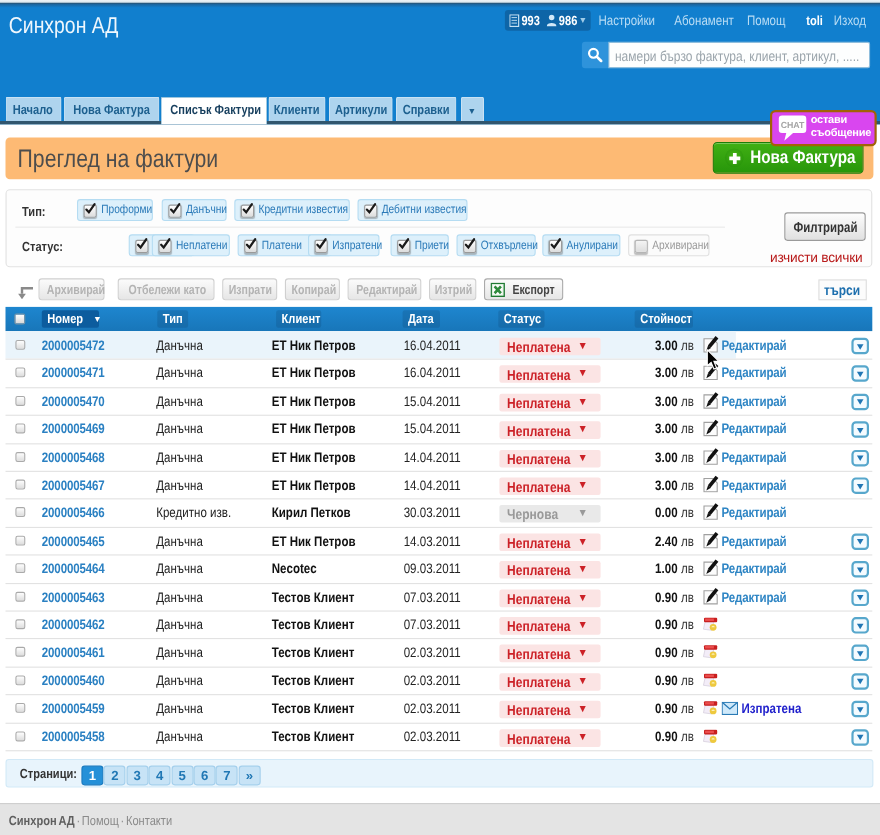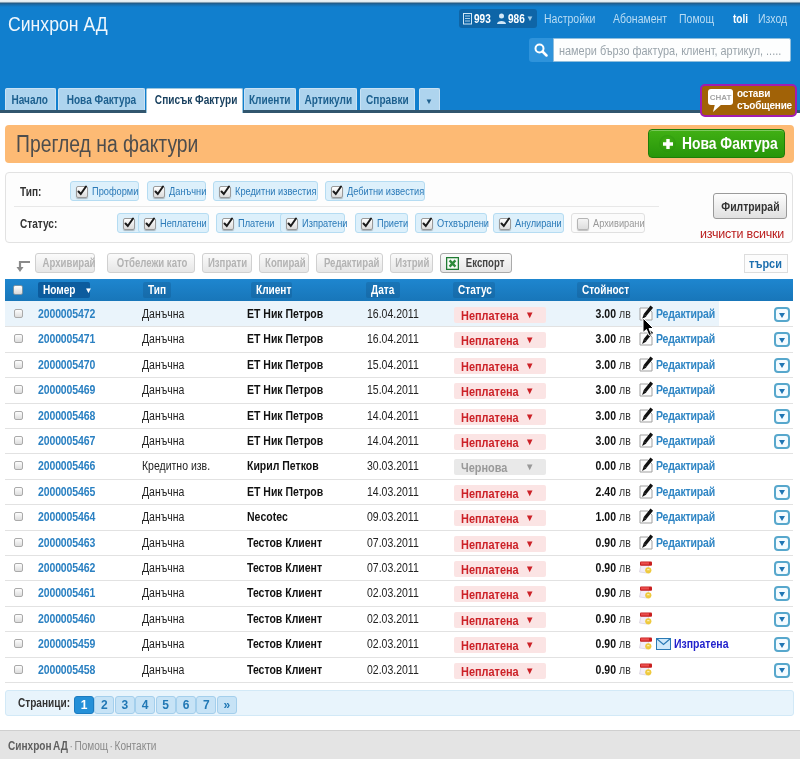--- a/index.html
+++ b/index.html
@@ -9,21 +9,21 @@
 #badge span.n{transform:scaleX(0.84);transform-origin:0 50%;display:inline-block;}
 .tlink{color:#b9dcf4;font-size:12.5px;position:absolute;top:12px;transform:scaleX(0.84);transform-origin:0 50%;white-space:nowrap;}
 #srch{position:absolute;left:529px;top:38px;width:262px;height:24px;}
 #srchicon{position:absolute;left:0;top:0;width:24px;height:24px;background:#2e93db;border-radius:3px 0 0 3px;}
 #srchinput{position:absolute;left:24px;top:0;width:238px;height:24px;background:#fdfefe;border-radius:0 2px 2px 0;box-sizing:border-box;border:1px solid #8fbedd;}
 #srchtext{position:absolute;left:30px;top:5px;color:#9aa4ab;font-size:13px;white-space:nowrap;transform:scaleX(0.84);transform-origin:0 50%;}
 #tabline{position:absolute;left:0;top:110px;width:800px;height:3px;background:#31566e;}
 .tab{position:absolute;top:88px;height:22px;background:#aed4ee;border:1px solid #c9e2f4;border-bottom:none;border-radius:2px 2px 0 0;color:#1d608f;font-size:12px;font-weight:bold;text-align:center;line-height:23px;box-sizing:border-box;white-space:nowrap;}
 .tab .tx{display:inline-block;transform:scaleX(0.84);transform-origin:50% 50%;}
 .tab.active{background:#fff;color:#173f5e;height:25px;z-index:5;border-color:#9cc6de;}
-#chatbtn{position:absolute;left:700px;top:84px;width:93px;height:29px;background:#a16207;border:2px solid #a21caf;border-radius:5px;z-index:6;}
+#chatbtn{position:absolute;left:700px;top:100px;width:93px;height:29px;background:#d946ef;border:2px solid #a16207;border-radius:5px;z-index:6;}
 #chatbtn .txt{position:absolute;left:35px;top:2px;color:#fff;font-size:10px;font-weight:bold;line-height:12px;letter-spacing:-0.2px;}
 #titlebar{position:absolute;left:5px;top:125px;width:789px;height:38px;background:#fdba74;border-radius:4px;}
 #titletext{position:absolute;left:11px;top:6px;font-size:23px;color:#4d4d4d;transform:scaleX(0.84);transform-origin:0 50%;white-space:nowrap;}
 #newbtn{position:absolute;left:643px;top:4px;width:137px;height:29px;background:linear-gradient(to bottom,#41b014,#27960a);border:1px solid #1d7d08;border-radius:4px;box-shadow:inset 0 1px 0 rgba(255,255,255,0.3);box-sizing:border-box;}
 #newbtn .plus{position:absolute;left:10px;top:5px;width:17px;height:17px;background:radial-gradient(circle at 50% 40%,#48b517,#1e8c06);border-radius:9px;}
 #newbtn .plus svg{position:absolute;left:2.5px;top:2.5px;}
 #newbtn .lbl{position:absolute;left:33px;top:4px;color:#fff;font-size:16.5px;font-weight:bold;transform:scaleX(0.84);transform-origin:0 50%;white-space:nowrap;}
 #filterbox{position:absolute;left:5px;top:172px;width:788px;height:71px;background:#fdfdfd;border:1px solid #e2e2e2;border-radius:4px;box-sizing:border-box;}
 .flabel{position:absolute;font-size:12px;font-weight:bold;color:#333;transform:scaleX(0.84);transform-origin:0 50%;white-space:nowrap;}
 .chip{position:absolute;height:20px;background:#ddf0fb;border:1px solid #b5dcf2;border-radius:3px;box-sizing:border-box;}
@@ -40,21 +40,21 @@
 .tbtn{position:absolute;top:253px;height:20px;background:linear-gradient(#fbfbfb,#e6e6e6);border:1px solid #d0d0d0;border-radius:3px;color:#b3b3b3;font-size:12px;font-weight:bold;text-align:center;line-height:19px;box-sizing:border-box;white-space:nowrap;}
 .tbtn .tx{display:inline-block;transform:scaleX(0.8);transform-origin:50% 50%;}
 #exportbtn{color:#444;border-color:#aaa;}
 #searchlink{position:absolute;left:744px;top:254px;width:44px;height:19px;background:#fcfcfc;border:1px solid #ddd;color:#1d6fae;font-size:13px;font-weight:bold;text-align:center;line-height:18px;box-sizing:border-box;}
 #searchlink .tx{display:inline-block;transform:scaleX(0.84);transform-origin:50% 50%;}
 #thead{position:absolute;left:5px;top:279px;width:788px;height:22px;background:linear-gradient(#1e86cf,#1876b9);}
 .hbox{position:absolute;top:3px;height:16px;background:rgba(10,50,90,0.18);border-radius:2px;color:#fff;font-size:12px;font-weight:bold;line-height:16px;padding:0 5px;white-space:nowrap;box-sizing:border-box;}
 .hbox .tx{display:inline-block;transform:scaleX(0.84);transform-origin:0 50%;}
 #hnomer{background:#0c5c9e;}
 .hcb{position:absolute;left:8px;top:6px;width:10px;height:10px;background:linear-gradient(#fefefe,#d8d8d8);border:1px solid #7a94a5;border-radius:2px;box-sizing:border-box;}
-.row{position:absolute;left:5px;width:714px;height:25.4px;background:#fff;}
+.row{position:absolute;left:5px;width:664px;height:25.4px;background:#fff;}
 .rdiv{position:absolute;left:5px;width:788px;height:1px;background:#e2e2e2;}
 .row.hl{background:#eaf4fb;}
 .rcb{position:absolute;left:9px;top:8px;width:9px;height:9px;background:linear-gradient(#fdfdfd,#ddd);border:1px solid #aaa;border-radius:2px;box-sizing:border-box;}
 .rnum{position:absolute;left:33px;top:6px;color:#2a80c2;font-weight:bold;font-size:12.5px;letter-spacing:-0.15px;transform:scaleX(0.84);transform-origin:0 50%;white-space:nowrap;}
 .rtype{position:absolute;left:137px;top:6px;color:#222;font-size:12.5px;transform:scaleX(0.84);transform-origin:0 50%;white-space:nowrap;}
 .rclient{position:absolute;left:242px;top:6px;color:#111;font-weight:bold;font-size:12.5px;transform:scaleX(0.84);transform-origin:0 50%;white-space:nowrap;}
 .rdate{position:absolute;left:362px;top:6px;color:#222;font-size:12.5px;transform:scaleX(0.84);transform-origin:0 50%;white-space:nowrap;}
 .rstat{position:absolute;left:449px;top:6px;width:92px;height:16px;background:#fbe4e4;border-radius:2px;}
 .rstat .st{position:absolute;left:7px;top:1px;color:#cc2127;font-size:13px;font-weight:bold;transform:scaleX(0.84);transform-origin:0 50%;white-space:nowrap;}
 .rstat .ar{position:absolute;left:71px;top:2px;font-size:9.5px;color:#cc2127;}

